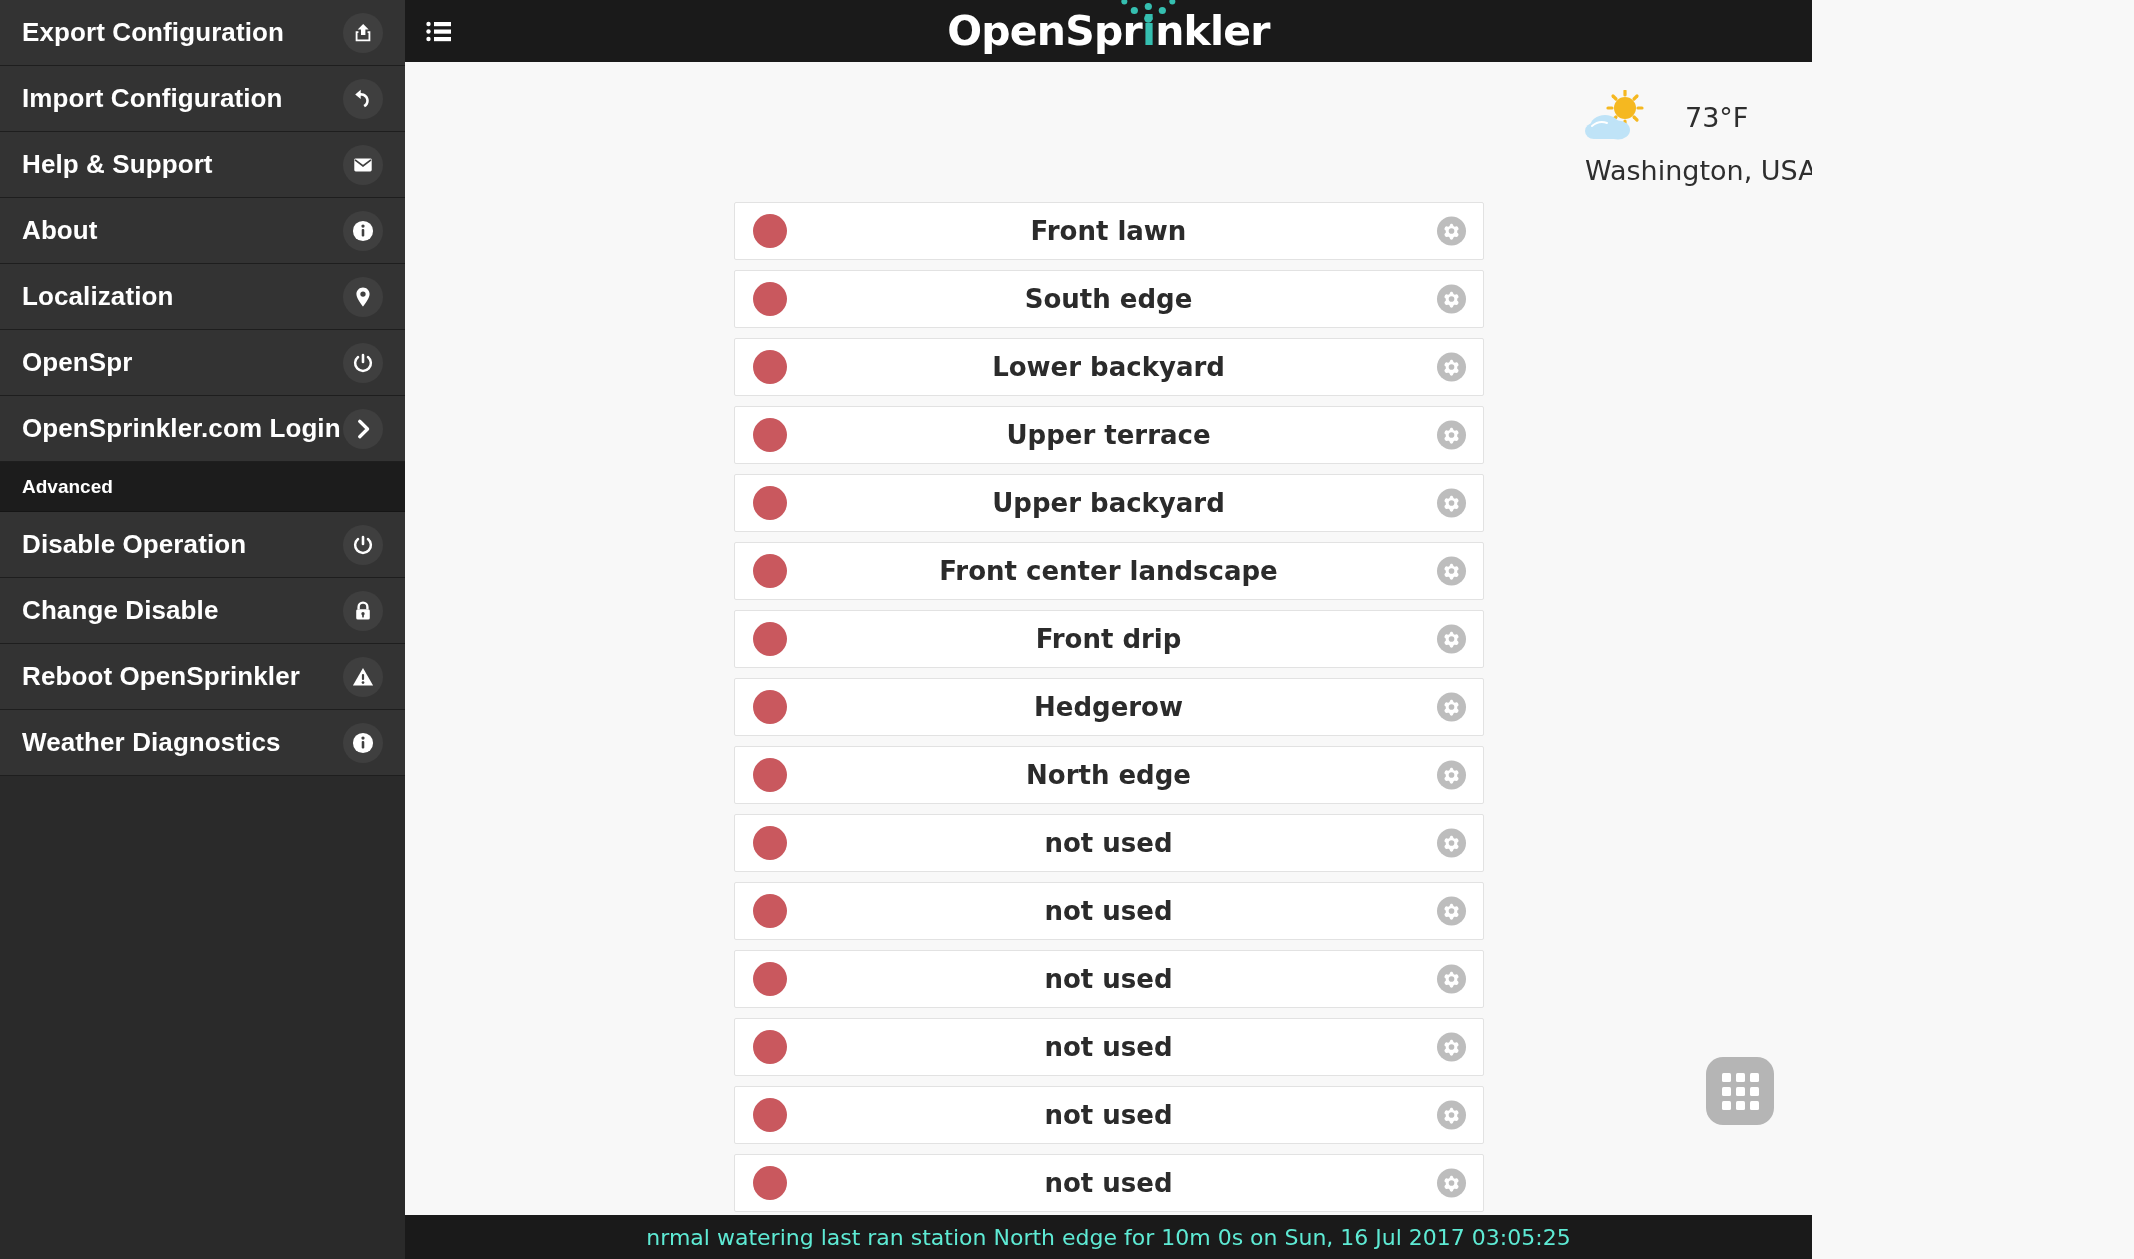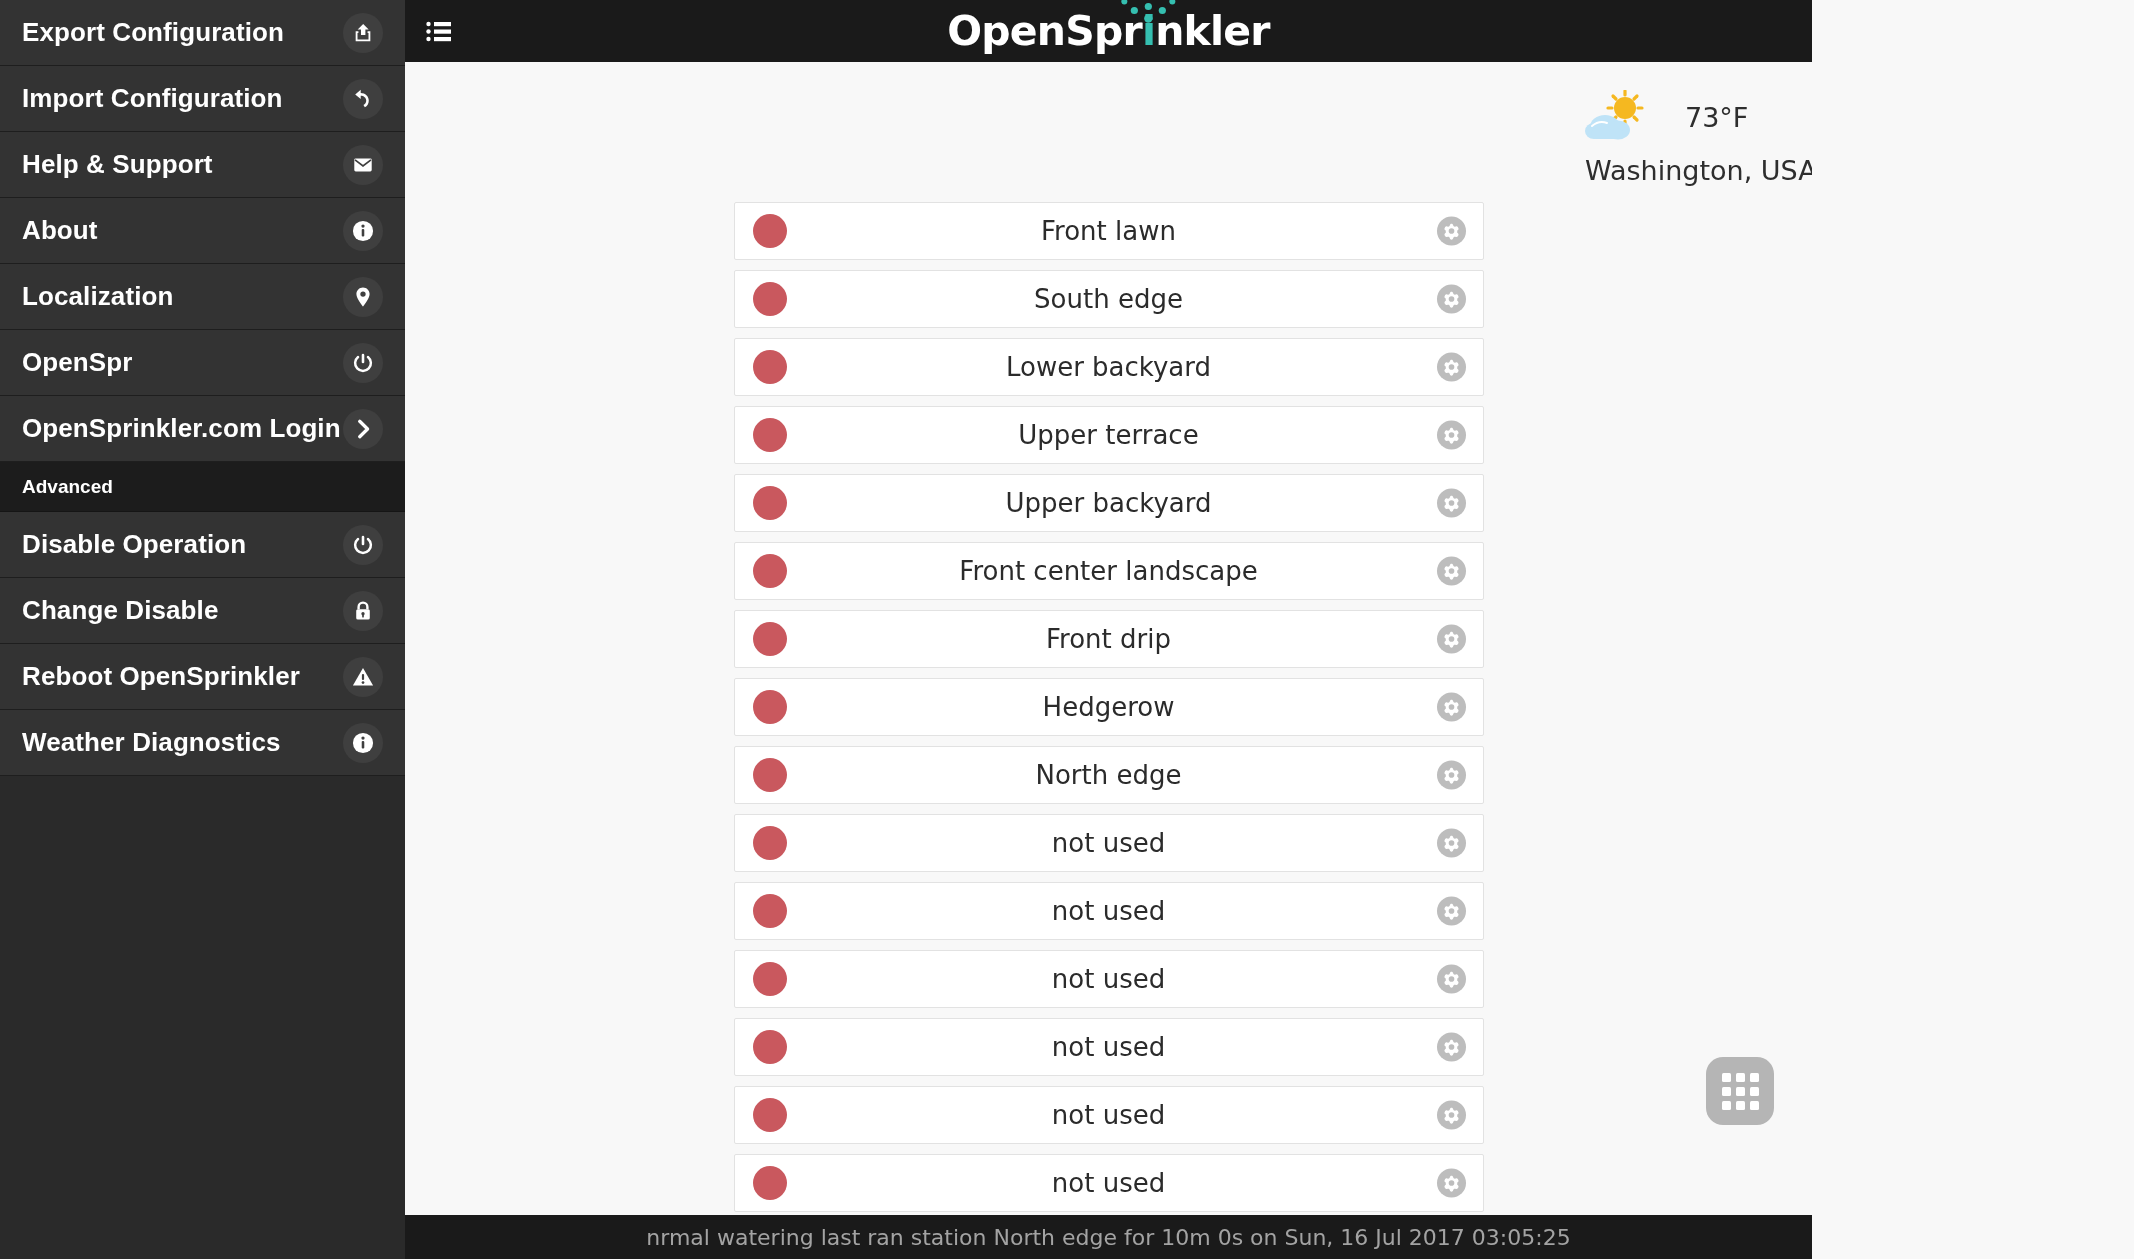--- a/index.html
+++ b/index.html
@@ -242,20 +242,21 @@
     height: 34px;
     border-radius: 50%;
     background: #c9585e;
   }
 
   .station-name {
     font-size: 26px;
     color: #2b2b2b;
     font-family: "DejaVu Sans", sans-serif;
     white-space: nowrap;
+    font-weight: bold;
   }
 
   .station-gear {
     position: absolute;
     right: 16px;
     top: 50%;
     transform: translateY(-50%);
     width: 31px;
     height: 31px;
     cursor: pointer;
@@ -297,21 +298,21 @@
     right: 0;
     bottom: 0;
     height: 44px;
     background: #1a1a1a;
     display: flex;
     align-items: center;
     justify-content: center;
     z-index: 22;
   }
   #footer-text {
-    color: #a3a3a3;
+    color: #5eead4;
     font-size: 22px;
     white-space: nowrap;
     font-family: "DejaVu Sans", sans-serif;
   }
 
   #footer-left-pad {
     position: absolute;
     left: 0;
     bottom: 0;
     width: 405px;

